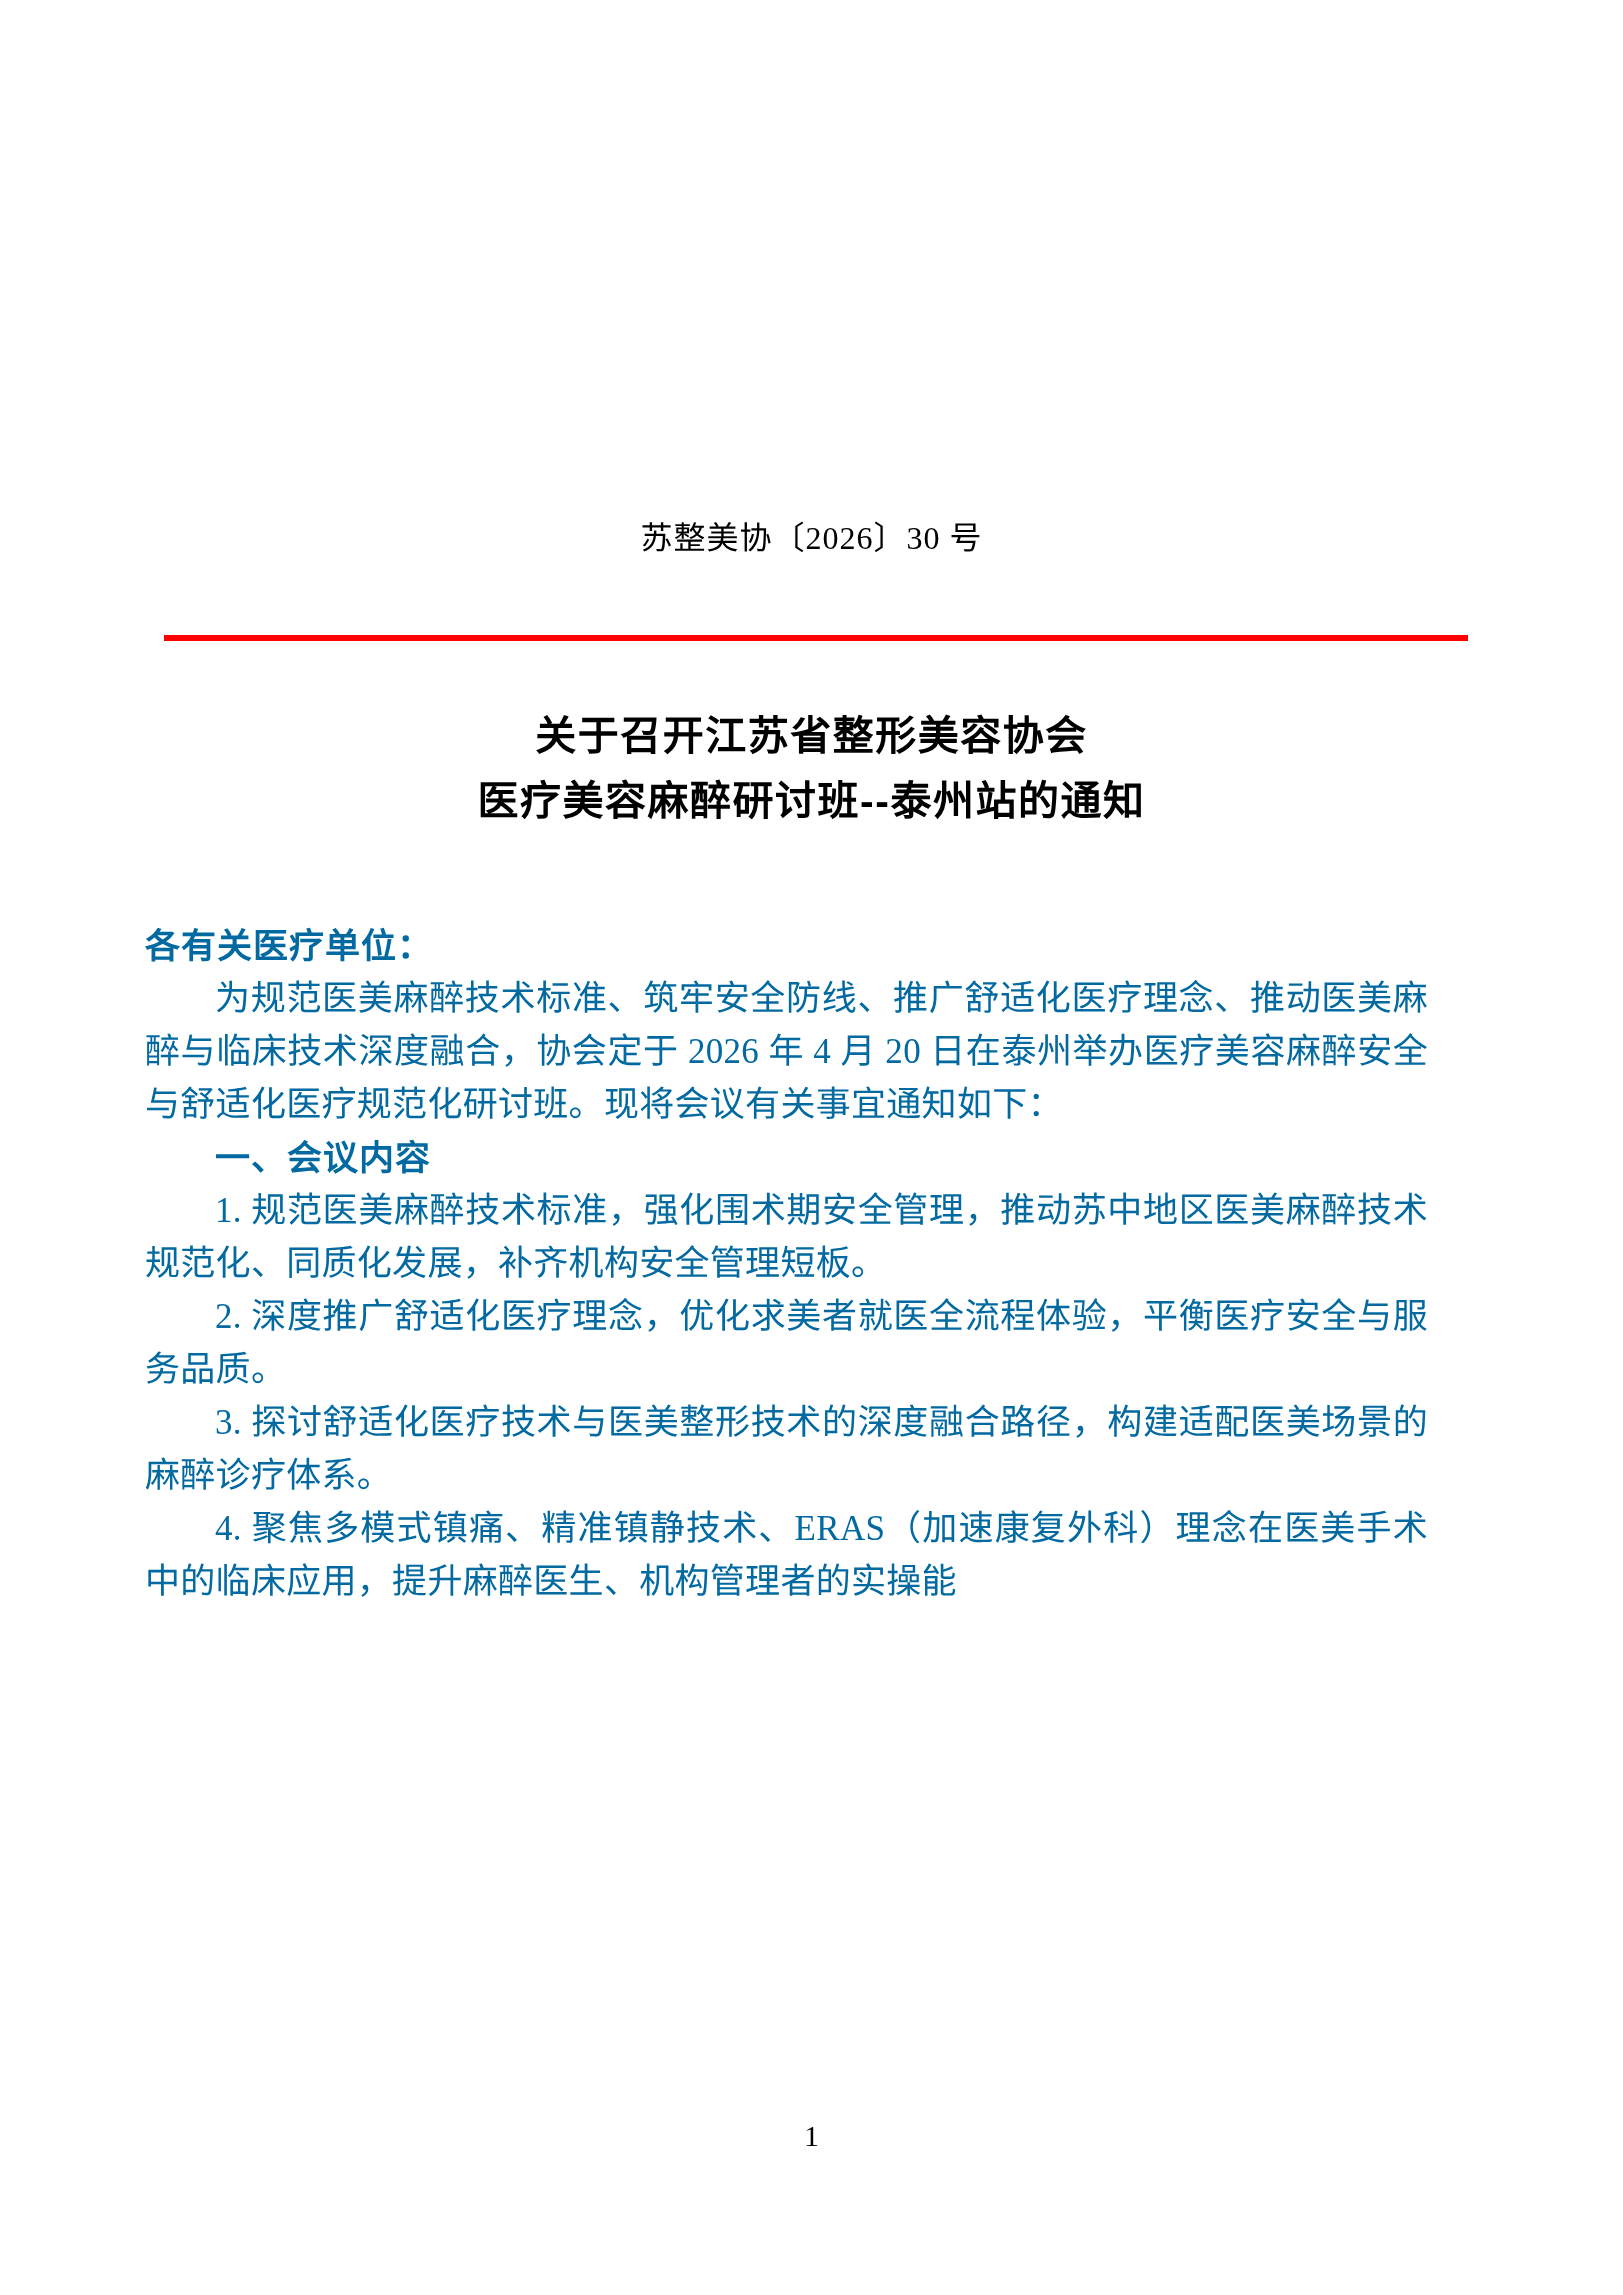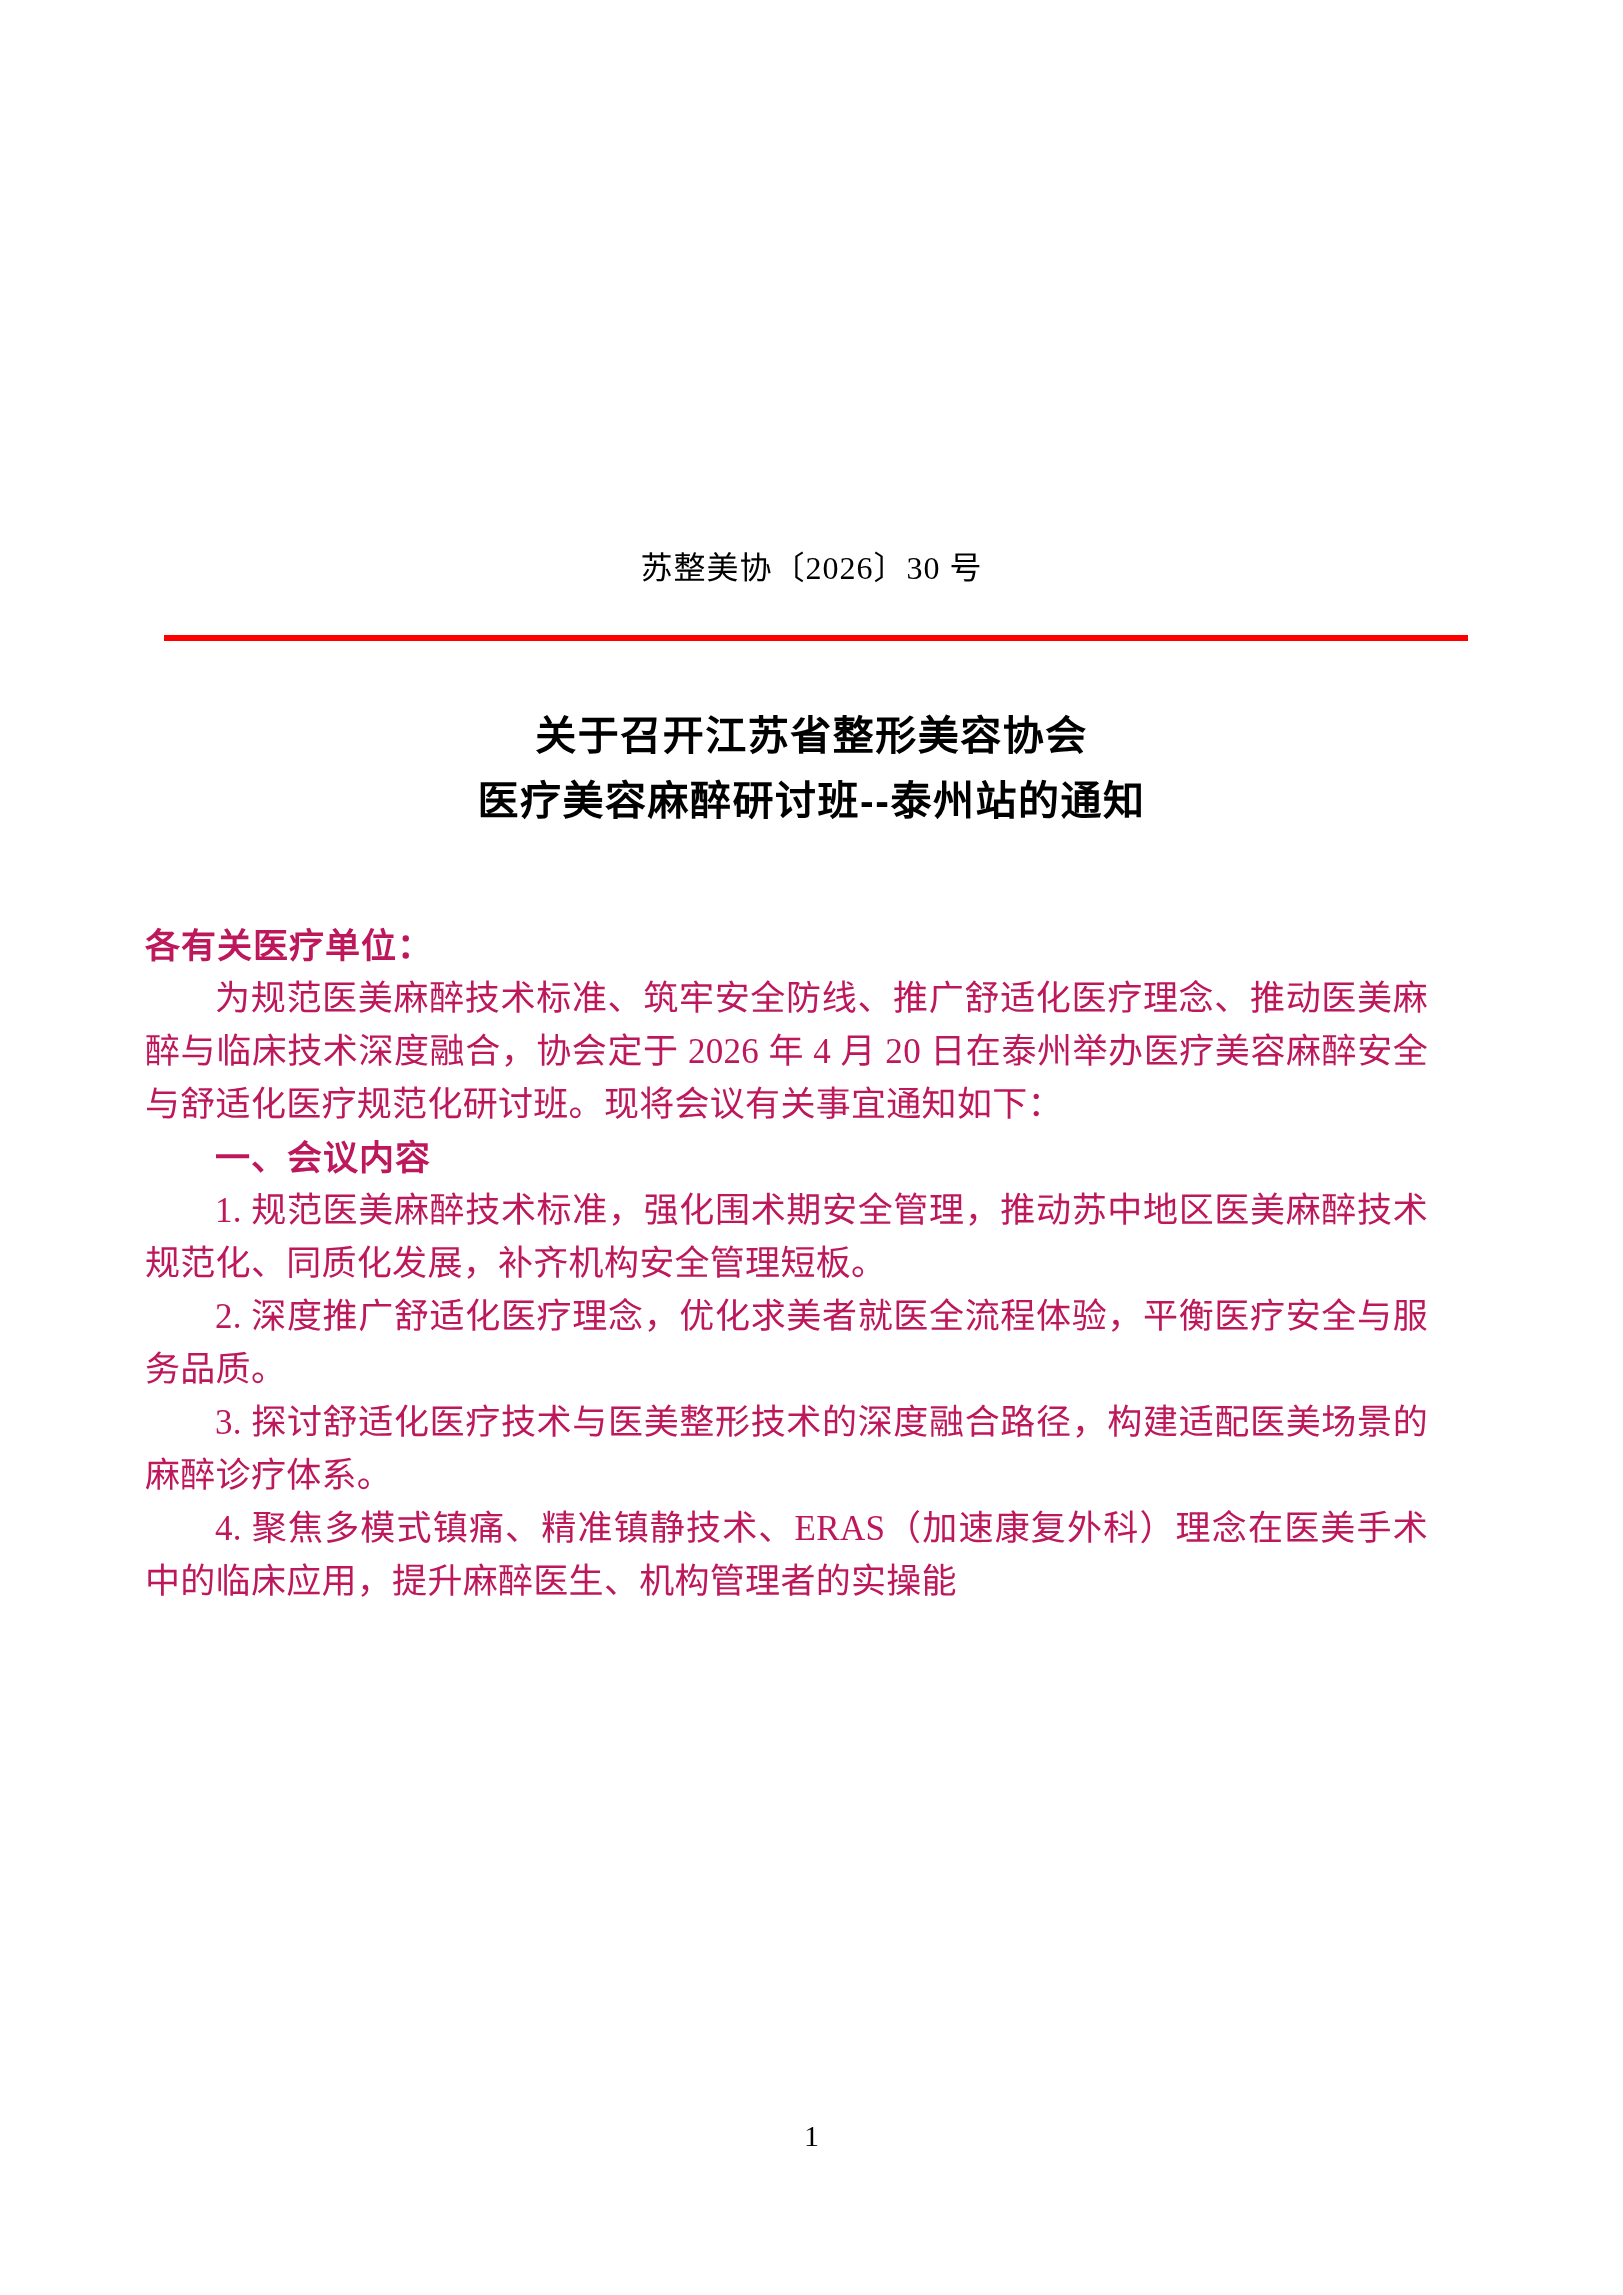--- a/index.html
+++ b/index.html
@@ -41,21 +41,21 @@
     text-indent: 11.2px;
     white-space: nowrap;
     transform: scaleY(1.08);
     transform-origin: center top;
   }
 
   
   .docnum-wrap {
     position: absolute;
     left: 0;
-    top: 551px;
+    top: 521px;
     width: 1623px;
     text-align: center;
   }
   .docnum {
     display: inline-block;
     font-family: "Liberation Serif", "DejaVu Serif", serif;
     font-size: 32px;
     line-height: 1.1;
     letter-spacing: 1px;
     color: #000000;
@@ -94,21 +94,21 @@
   .body-block {
     position: absolute;
     left: 145px;
     top: 919px;
     width: 1283px;
   }
   .p {
     font-family: "Liberation Serif", "DejaVu Serif", serif;
     font-size: 35px;
     line-height: 53px;
-    color: #be185d;
+    color: #0369a1;
     text-align: justify;
     text-align-last: left;
     text-justify: inter-character;
     margin: 0 0 0 0;
     word-break: break-all;
     letter-spacing: 0.3px;
   }
   .p.salutation {
     font-family: "Liberation Sans", "DejaVu Sans", sans-serif;
     font-weight: bold;

